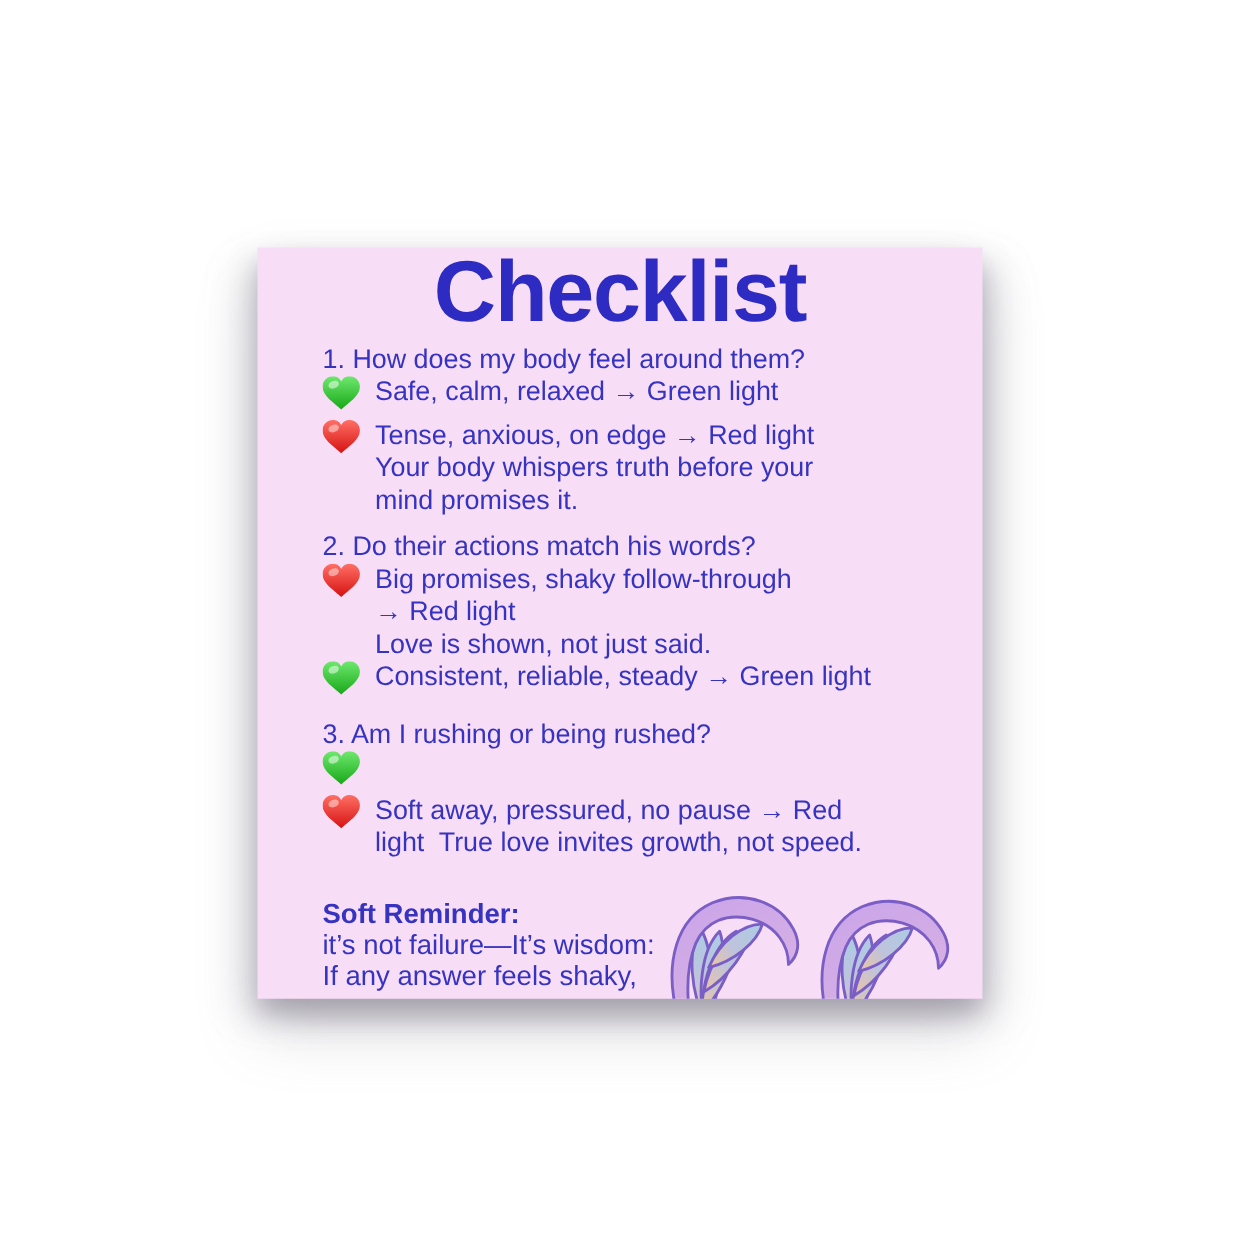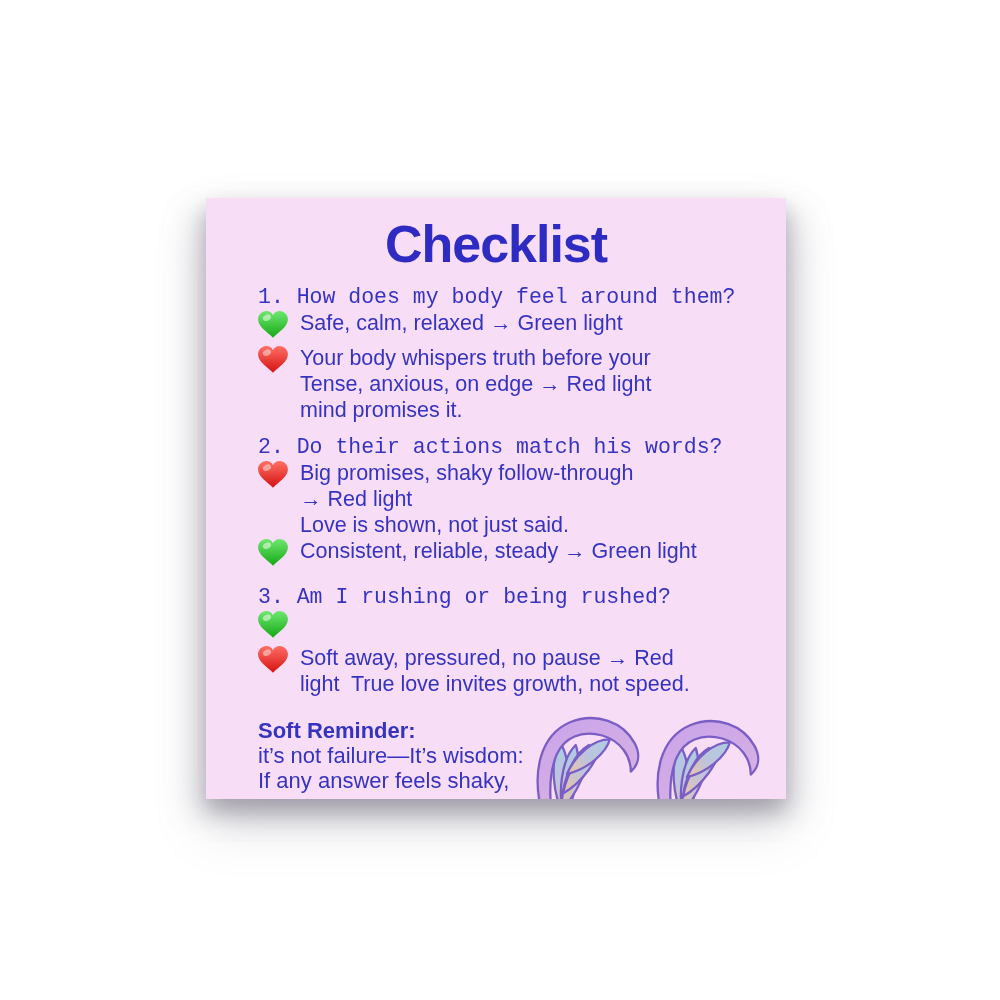--- a/index.html
+++ b/index.html
@@ -10,27 +10,27 @@
     position:absolute; left:206px; top:198px; width:580px; height:601px;
     background:#f8ddf7; overflow:hidden;
     box-shadow:
       0 12px 20px rgba(125,120,135,.50),
       0 26px 46px rgba(140,138,152,.28),
       -16px 14px 28px rgba(150,148,160,.18),
       16px 14px 28px rgba(150,148,160,.18);
   }
 
   .title {
-    margin-top:17px; text-align:center;
-    font-size:52px; font-weight:800; letter-spacing:-1px;
+    margin-top:7px; text-align:center;
+    font-size:69px; font-weight:800; letter-spacing:-1px;
     color:#2e2bc2; line-height:58px;
   }
 
   .content { padding:0 18px 0 52px; color:#3633c0; font-size:21.5px; line-height:26px; }
-  .question { margin-top:11px; white-space:pre;font-family:Liberation Mono, monospace; }
+  .question { margin-top:11px; white-space:pre; }
   .entry { display:flex; margin-top:0; align-items:flex-start;justify-content:space-between; }
   .heart-col { flex:0 0 42px; padding-top:1px; }
   .lines { flex:1; }
   .line { white-space:pre; }
 
   .reminder { position:absolute; left:52px; top:520px; color:#3633c0; font-size:22px; line-height:25px; }
   .reminder-label { font-weight:700; white-space:pre; }
   .reminder .line { white-space:pre; }
 
   .wing { position:absolute; width:114px; height:112px; }
@@ -87,22 +87,22 @@
       </div>
 
       <div class="entry">
         <span class="heart-col">
           <svg viewBox="0 0 32 30" width="30" height="28">
               <path fill="url(#rh)" d="M16,28.6 C10,22.6 0,17 0,8.9 C0,4 4,0 8.9,0 C12.2,0 15,1.9 16,4.6 C17,1.9 19.8,0 23.1,0 C28,0 32,4 32,8.9 C32,17 22,22.6 16,28.6 Z"></path>
               <ellipse cx="9.5" cy="7.2" rx="4.6" ry="3.2" fill="#fff" opacity="0.45" transform="rotate(-22 9.5 7.2)"></ellipse>
             </svg>
         </span>
         <div class="lines">
+          <div class="line">Tense, anxious, on edge → Red light</div>
           <div class="line">Your body whispers truth before your</div>
-          <div class="line">Tense, anxious, on edge → Red light</div>
           <div class="line">mind promises it.</div>
         </div>
       </div>
 
       <div class="question">2. Do their actions match his words?</div>
 
       <div class="entry">
         <span class="heart-col">
           <svg viewBox="0 0 32 30" width="30" height="28">
               <path fill="url(#rh)" d="M16,28.6 C10,22.6 0,17 0,8.9 C0,4 4,0 8.9,0 C12.2,0 15,1.9 16,4.6 C17,1.9 19.8,0 23.1,0 C28,0 32,4 32,8.9 C32,17 22,22.6 16,28.6 Z"></path>

